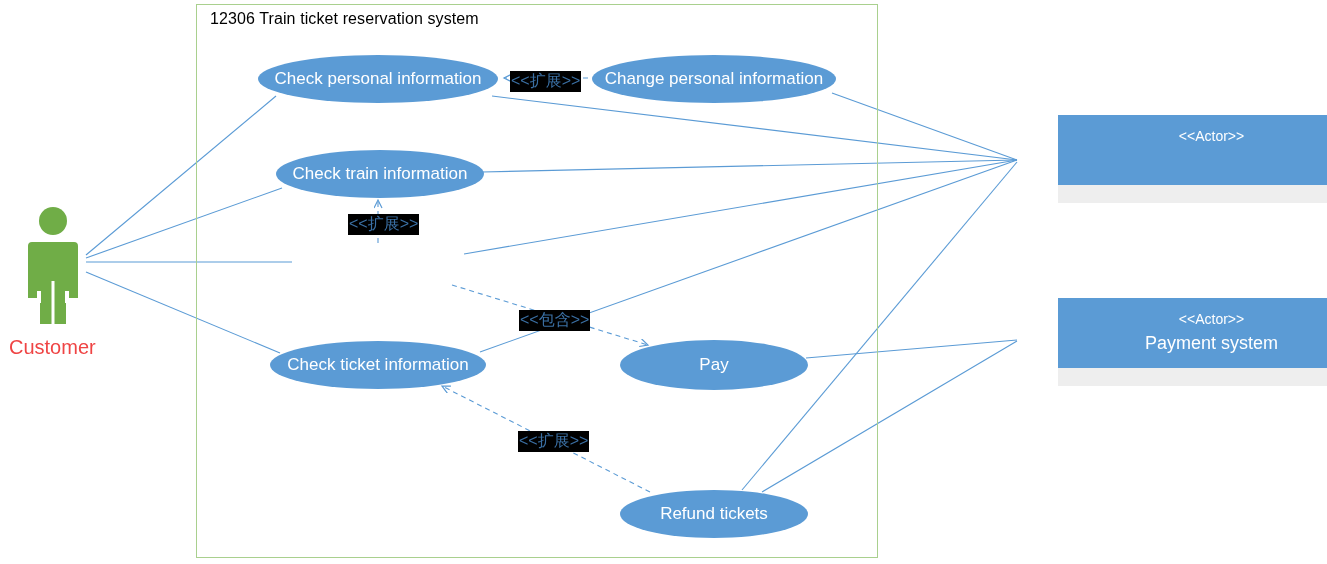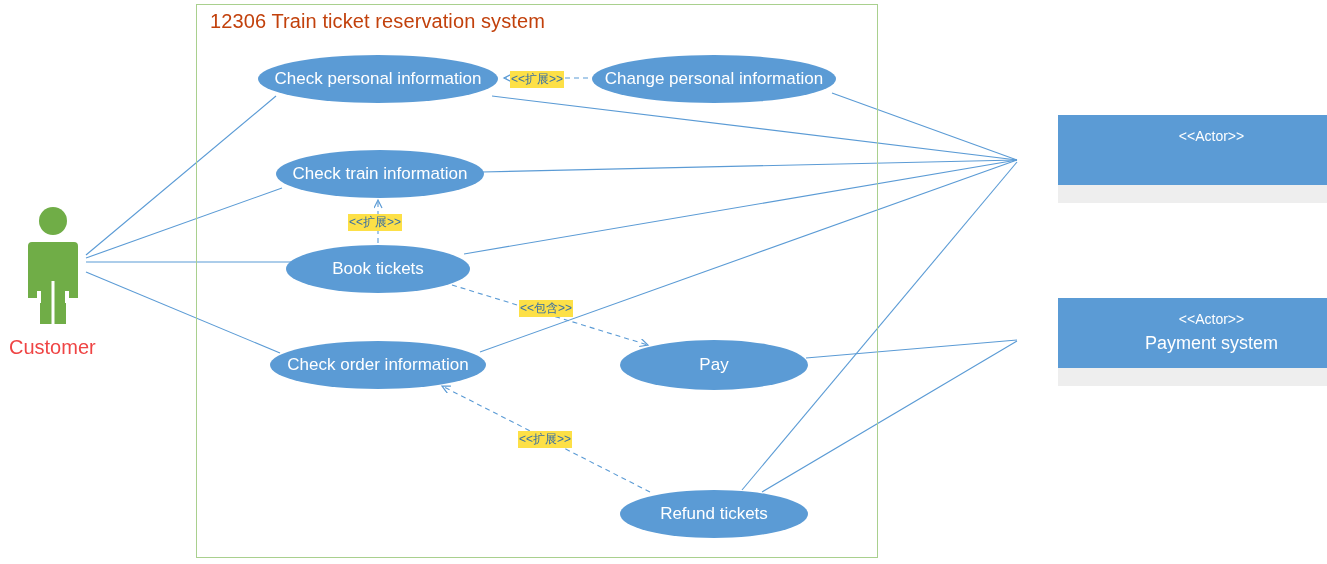--- a/index.html
+++ b/index.html
@@ -32,22 +32,22 @@
     width: 682px;
     height: 554px;
     border: 1.5px solid #a9d08e;
     box-sizing: border-box;
     background: transparent;
   }
   .boundary-title {
     position: absolute;
     left: 210px;
     top: 10px;
-    font-size: 20px;
-    color: #c2410c;
+    font-size: 16px;
+    color: #000000;
     white-space: nowrap;
     letter-spacing: 0.1px;
   }
   
   .usecase {
     position: absolute;
     background: #5b9bd5;
     border-radius: 50%;
     display: flex;
     align-items: center;
@@ -98,24 +98,24 @@
     position: absolute;
     left: 9px;
     top: 336px;
     font-size: 20px;
     color: #ef4444;
     white-space: nowrap;
   }
   
   .rel-label {
     position: absolute;
-    font-size: 12px;
+    font-size: 16px;
     color: #3a6fa3;
     white-space: nowrap;
-    background: #fde047;
+    background: #000000;
     padding: 0 1px;
   }
 </style>
 </head>
 <body>
 
 <div id="canvas">
 
   <svg id="wires" viewBox="0 0 1327 564" width="1327" height="564">
     <defs>
@@ -174,41 +174,38 @@
   </div>
 
   <div class="usecase" style="left:258px; top:55px; width:240px; height:48px;">
     <span>Check personal information</span>
   </div>
 
   <div class="usecase" style="left:276px; top:150px; width:208px; height:48px;">
     <span>Check train information</span>
   </div>
 
-  <div class="usecase" style="left:286px; top:245px; width:184px; height:48px;">
-    <span>Book tickets</span>
-  </div>
 
   <div class="usecase" style="left:270px; top:341px; width:216px; height:48px;">
-    <span>Check order information</span>
+    <span>Check ticket information</span>
   </div>
 
   <div class="usecase" style="left:620px; top:340px; width:188px; height:50px;align-items:center;">
     <span>Pay</span>
   </div>
 
   <div class="usecase" style="left:620px; top:490px; width:188px; height:48px;">
     <span>Refund tickets</span>
   </div>
 
   <div class="rel-label" style="left:510px; top:71px;">&lt;&lt;扩展&gt;&gt;</div>
 
   <div class="rel-label" style="left:348px; top:214px;">&lt;&lt;扩展&gt;&gt;</div>
 
-  <div class="rel-label" style="left:519px; top:300px;">&lt;&lt;包含&gt;&gt;</div>
+  <div class="rel-label" style="left:519px; top:310px;">&lt;&lt;包含&gt;&gt;</div>
 
   <div class="rel-label" style="left:518px; top:431px;">&lt;&lt;扩展&gt;&gt;</div>
 
   <div class="actor-box" style="left:1017px; top:115px;">
     <div class="head">
       <div class="stereo">&lt;&lt;Actor&gt;&gt;</div>
     </div>
     <div class="foot"></div>
   </div>
 

